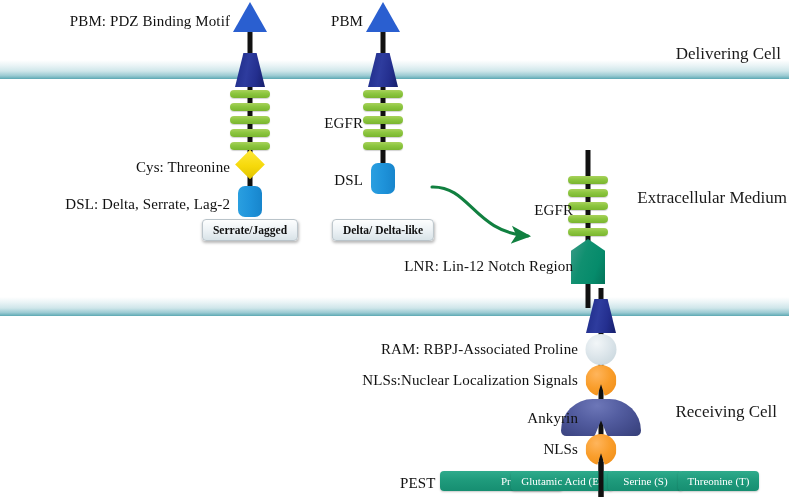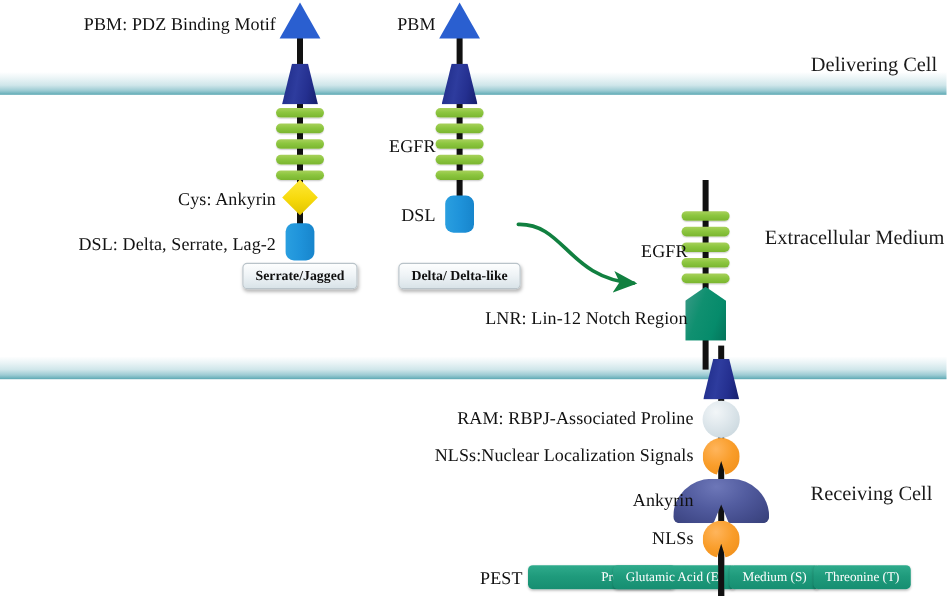--- a/index.html
+++ b/index.html
@@ -217,21 +217,21 @@
     <div class="egfr-bar"></div>
   </div>
 
   <div class="cys" style="left:250px; top:154px;"></div>
 
   <div class="dsl" style="left:250px; top:186px;"></div>
 
   <div class="plate" style="left:250px; top:219px;">Serrate/Jagged</div>
 
   <div class="lbl r" style="left:230px; top:13px;">PBM: PDZ Binding Motif</div>
-  <div class="lbl r" style="left:230px; top:159px;">Cys: Ankyrin</div>
+  <div class="lbl r" style="left:230px; top:159px;">Cys: Threonine</div>
   <div class="lbl r" style="left:230px; top:196px;">DSL: Delta, Serrate, Lag-2</div>
 
   <div class="stem" style="left:383px; top:27px; height:160px;"></div>
 
   <div class="pbm" style="left:383px; top:2px;"></div>
 
   <div class="tm" style="left:383px; top:53px;"></div>
 
   <div class="egfr-stack" style="left:383px; top:90px;">
     <div class="egfr-bar"></div>
@@ -287,18 +287,18 @@
 
   <div class="lbl r" style="left:578px; top:341px;">RAM: RBPJ-Associated Proline</div>
   <div class="lbl r" style="left:578px; top:372px;">NLSs:Nuclear Localization Signals</div>
   <div class="lbl r" style="left:578px; top:410px;">Ankyrin</div>
   <div class="lbl r" style="left:578px; top:441px;">NLSs</div>
 
   <div class="lbl" style="left:400px; top:475px;">PEST</div>
 
   <div class="pest-box" style="left:440px; top:471px; width:76px;padding-left:47px;">Proline (P)</div>
   <div class="pest-box" style="left:511px; top:471px; width:102px;">Glutamic Acid (E)</div>
-  <div class="pest-box" style="left:608px; top:471px; width:75px;">Medium (S)</div>
+  <div class="pest-box" style="left:608px; top:471px; width:75px;">Serine (S)</div>
   <div class="pest-box" style="left:678px; top:471px; width:81px;">Threonine (T)</div>
 
   <div class="stem" style="left:601px; top:462px; height:35px;"></div>
 
 </div>
 
 </body></html>

